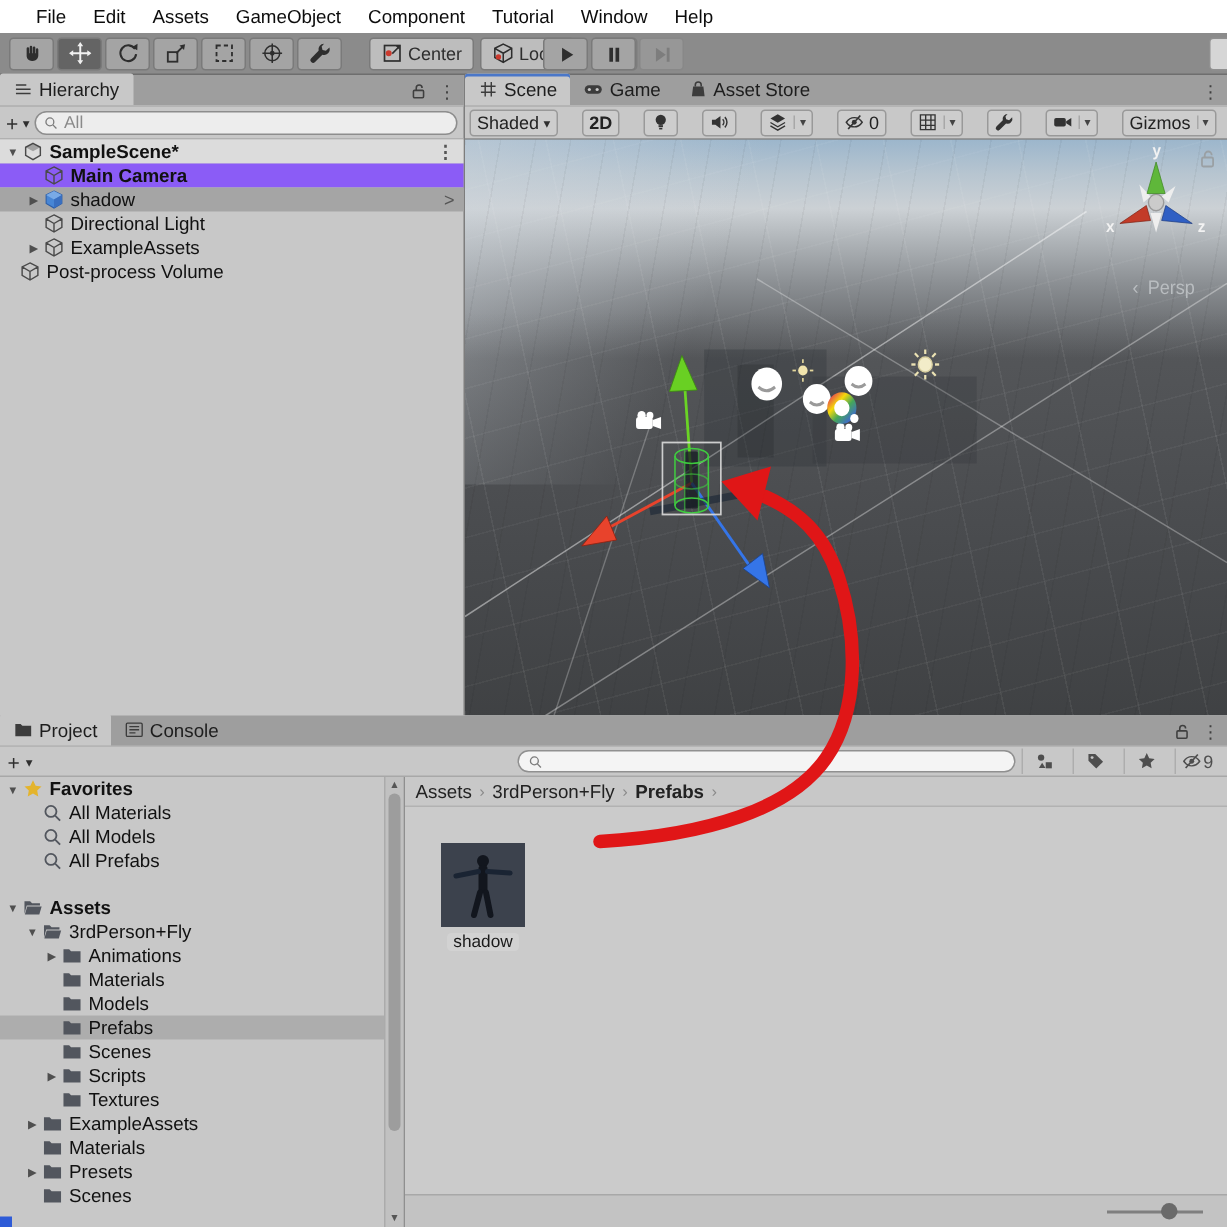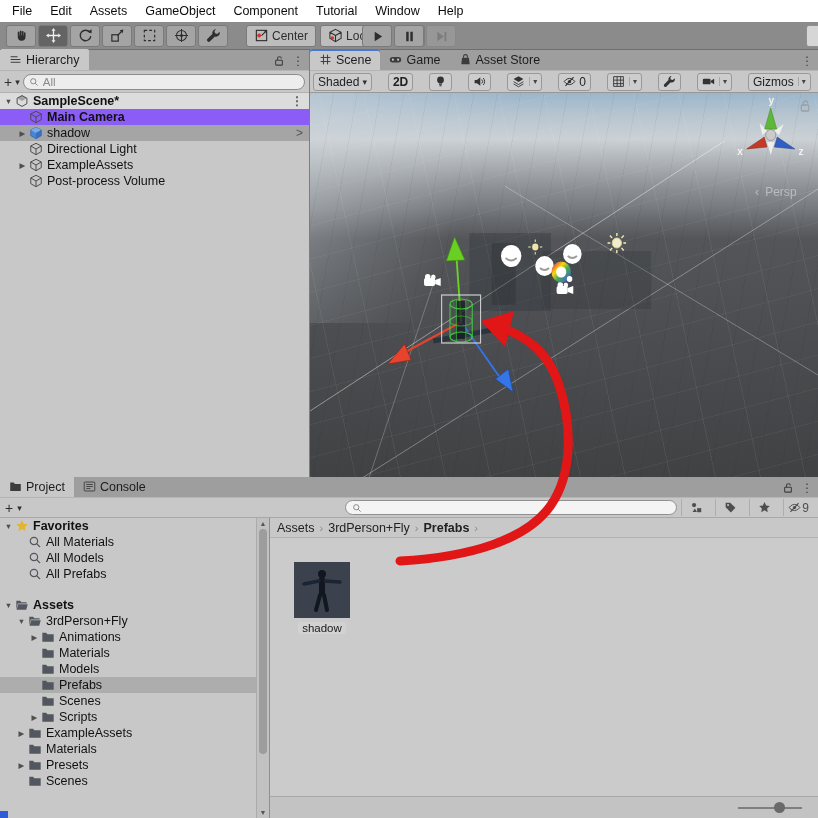--- a/index.html
+++ b/index.html
@@ -3,21 +3,21 @@
 <meta charset="utf-8">
 <style>
   * { margin:0; padding:0; box-sizing:border-box; }
   html,body { width:818px; height:818px; overflow:hidden; }
   #root { width:818px; height:818px; position:relative; background:#c8c8c8;
           font-family:"Liberation Sans", sans-serif; color:#111; user-select:none; }
   svg { display:block; }
   .icon16 svg { width:100%; height:100%; }
 
   
-  .menubar { height:22px; background:#ffffff; display:flex; align-items:center; padding-left:3px;
+  .menubar { height:22px; background:#ffffff; display:flex; align-items:center; padding-left:15px;
              font-size:12.5px; color:#0c0c0c; }
   .menu-item { padding:0 9px; line-height:22px; }
 
   
   .toolbar { height:28px; background:#8b8b8b; border-bottom:1px solid #6e6e6e;
              display:flex; align-items:center; position:relative; }
   .tbtn { height:22px; min-width:30px; margin-left:2px; background:#a4a4a4; border:1px solid #7a7a7a;
           border-radius:3px; color:#2e2e2e; display:flex; align-items:center; justify-content:center;
           font-size:12px; gap:3px; padding:0 4px; }
   .tbtn .icon16 { width:15px; height:15px; }
@@ -349,21 +349,21 @@
           </div>
           <div class="hrow" style="padding-left: 16px;">
             <span class="arrow">▶</span>
             <span class="ricon">
               <svg viewBox="0 0 16 16" width="100%" height="100%">
                 <path fill="none" stroke="currentColor" stroke-width="1.1" d="M8 1.5L14 4.5V11L8 14.5 2 11V4.5zM8 8l6-3.5M8 8L2 4.5M8 8v6.5"></path>
               </svg>
             </span>
             <span>ExampleAssets</span>
           </div>
-          <div class="hrow" style="padding-left: 16px;">
+          <div class="hrow" style="padding-left: 0;">
             <span class="arrow"></span>
             <span class="ricon">
               <svg viewBox="0 0 16 16" width="100%" height="100%">
                 <path fill="none" stroke="currentColor" stroke-width="1.1" d="M8 1.5L14 4.5V11L8 14.5 2 11V4.5zM8 8l6-3.5M8 8L2 4.5M8 8v6.5"></path>
               </svg>
             </span>
             <span>Post-process Volume</span>
           </div>
         </div>
     </div>
@@ -800,20 +800,29 @@
             </div>
             <div class="prow" style="padding-left: 28px;">
               <span class="arrow">▶</span>
               <span class="ricon">
                 <svg viewBox="0 0 16 16" width="100%" height="100%">
                   <path fill="currentColor" d="M1.5 3.2h4.3L7.3 4.8h7.2v8.6H1.5z"></path>
                 </svg>
               </span>
               <span>Scripts</span>
             </div>
+            <div class="prow" style="padding-left: 28px;">
+              <span class="arrow"></span>
+              <span class="ricon">
+                <svg viewBox="0 0 16 16" width="100%" height="100%">
+                  <path fill="currentColor" d="M1.5 3.2h4.3L7.3 4.8h7.2v8.6H1.5z"></path>
+                </svg>
+              </span>
+              <span>Textures</span>
+            </div>
             <div class="prow" style="padding-left: 15px;">
               <span class="arrow">▶</span>
               <span class="ricon">
                 <svg viewBox="0 0 16 16" width="100%" height="100%">
                   <path fill="currentColor" d="M1.5 3.2h4.3L7.3 4.8h7.2v8.6H1.5z"></path>
                 </svg>
               </span>
               <span>ExampleAssets</span>
             </div>
             <div class="prow" style="padding-left: 15px;">

